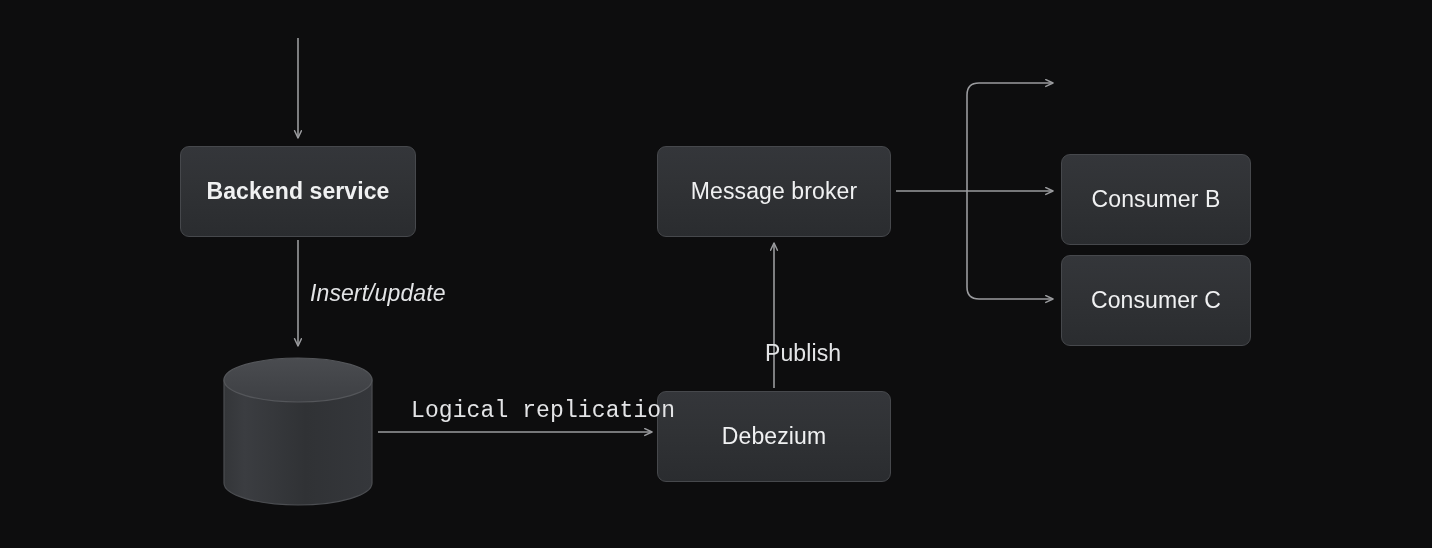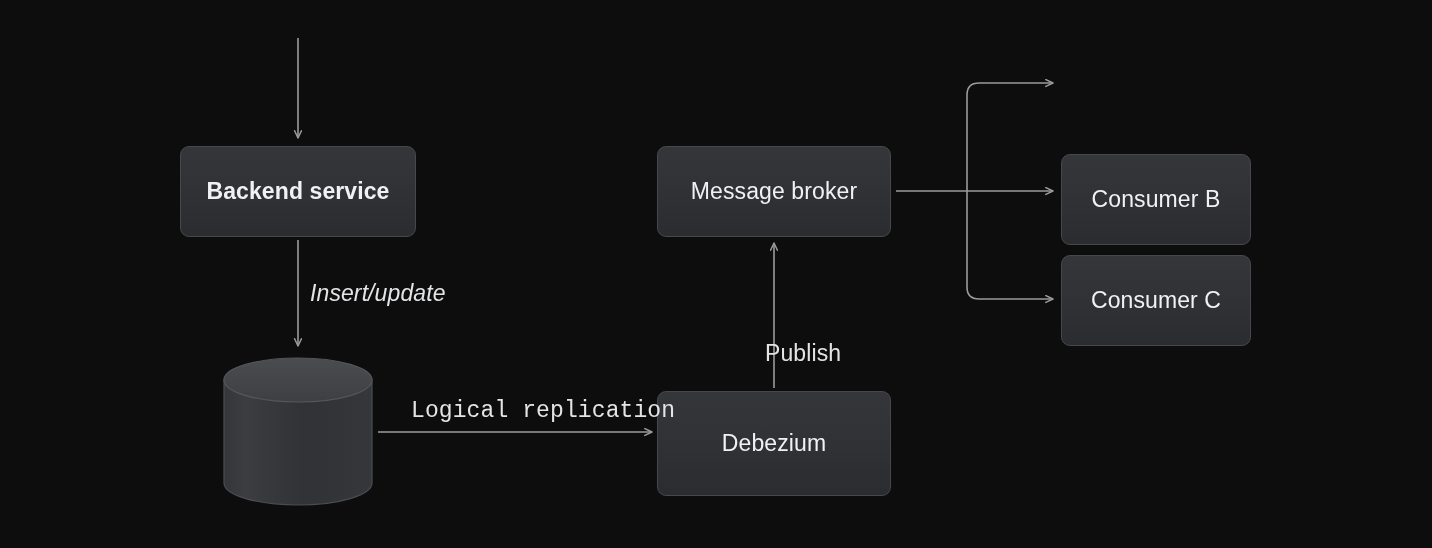--- a/index.html
+++ b/index.html
@@ -94,21 +94,21 @@
     <g>
       <path d="M 224 380 L 224 483 A 74 22 0 0 0 372 483 L 372 380 Z" fill="url(#cylBody)" stroke="#4b4d51" stroke-width="1.2"></path>
       <ellipse cx="298" cy="380" rx="74" ry="22" fill="url(#cylTop)" stroke="#54565a" stroke-width="1.2"></ellipse>
     </g>
   </svg>
 
   <div class="node-box" style="left:180px; top:146px; width:236px; height:91px;font-weight:bold;">
     <span>Backend service</span>
   </div>
 
-  <div class="node-box" style="left:657px; top:391px; width:234px; height:105px;">
+  <div class="node-box" style="left:657px; top:391px; width:234px; height:91px;">
     <span>Debezium</span>
   </div>
 
   <div class="node-box" style="left:657px; top:146px; width:234px; height:91px;">
     <span>Message broker</span>
   </div>
 
 
   <div class="node-box" style="left:1061px; top:146px; width:190px; height:91px;margin-top:8px;">
     <span>Consumer B</span>

